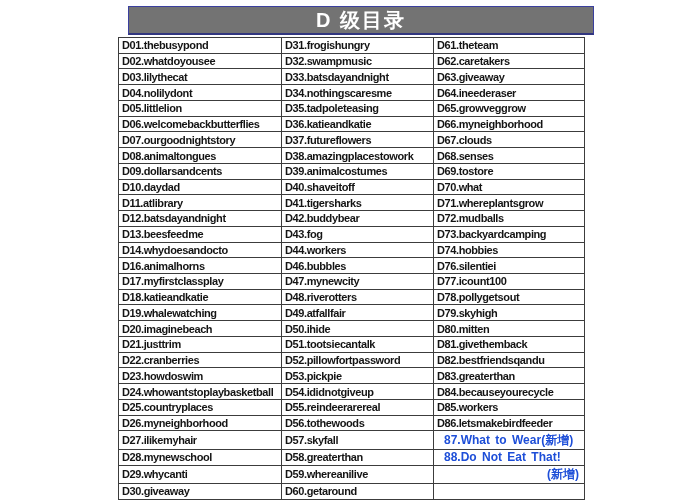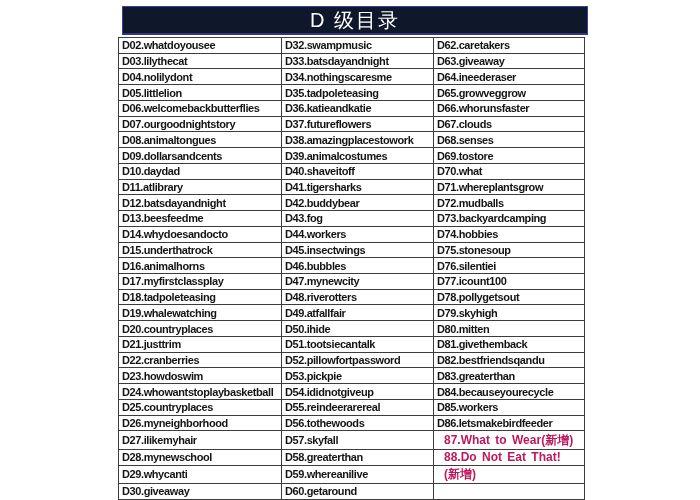--- a/index.html
+++ b/index.html
@@ -6,30 +6,30 @@
   .page {
     position: relative;
     width: 700px;
     height: 500px;
     background: #ffffff;
     overflow: hidden;
     font-family: "Liberation Sans", "DejaVu Sans", sans-serif;
   }
   .title-bar {
     position: absolute;
-    left: 122px;
+    left: 128px;
     top: 6px;
     width: 464px;
     height: 26px;
-    background: #0f172a;
+    background: #737373;
     border: 1px solid #3a3f9e;
     border-bottom: 2px solid #31367f;
     color: #ffffff;
     font-size: 20px;
-    font-weight: normal;
+    font-weight: bold;
     text-align: center;
     line-height: 26px;
     letter-spacing: 2px;
   }
   table.catalog {
     position: absolute;
     left: 118px;
     top: 37px;
     width: 466px;
     height: 463px;
@@ -47,44 +47,50 @@
     color: #141414;
     font-size: 11px;
     font-weight: bold;
     letter-spacing: -0.4px;
     padding: 0 1px 0 3px;
     white-space: nowrap;
     overflow: hidden;
     vertical-align: middle;
   }
   table.catalog td.red {
-    color: #be185d;
+    color: #1d4ed8;
     font-size: 12px;
     letter-spacing: 0;
     word-spacing: 2px;
     padding-left: 10px;
   }
   table.catalog td.right {
+    text-align: right;
     padding-right: 5px;
   }
 </style>
 </head>
 <body>
 
 <div class="page">
   <div class="title-bar">D 级目录</div>
 
   <table class="catalog">
     <colgroup>
       <col class="c1">
         <col class="c2">
         <col class="c3">
     </colgroup>
     <tbody>
         <tr>
+          <td>D01.thebusypond</td>
+          <td>D31.frogishungry</td>
+          <td>D61.theteam</td>
+        </tr>
+        <tr>
           <td>D02.whatdoyousee</td>
           <td>D32.swampmusic</td>
           <td>D62.caretakers</td>
         </tr>
         <tr>
           <td>D03.lilythecat</td>
           <td>D33.batsdayandnight</td>
           <td>D63.giveaway</td>
         </tr>
         <tr>
@@ -93,21 +99,21 @@
           <td>D64.ineederaser</td>
         </tr>
         <tr>
           <td>D05.littlelion</td>
           <td>D35.tadpoleteasing</td>
           <td>D65.growveggrow</td>
         </tr>
         <tr>
           <td>D06.welcomebackbutterflies</td>
           <td>D36.katieandkatie</td>
-          <td>D66.whorunsfaster</td>
+          <td>D66.myneighborhood</td>
         </tr>
         <tr>
           <td>D07.ourgoodnightstory</td>
           <td>D37.futureflowers</td>
           <td>D67.clouds</td>
         </tr>
         <tr>
           <td>D08.animaltongues</td>
           <td>D38.amazingplacestowork</td>
           <td>D68.senses</td>
@@ -136,46 +142,41 @@
           <td>D13.beesfeedme</td>
           <td>D43.fog</td>
           <td>D73.backyardcamping</td>
         </tr>
         <tr>
           <td>D14.whydoesandocto</td>
           <td>D44.workers</td>
           <td>D74.hobbies</td>
         </tr>
         <tr>
-          <td>D15.underthatrock</td>
-          <td>D45.insectwings</td>
-          <td>D75.stonesoup</td>
-        </tr>
-        <tr>
           <td>D16.animalhorns</td>
           <td>D46.bubbles</td>
           <td>D76.silentiei</td>
         </tr>
         <tr>
           <td>D17.myfirstclassplay</td>
           <td>D47.mynewcity</td>
           <td>D77.icount100</td>
         </tr>
         <tr>
-          <td>D18.tadpoleteasing</td>
+          <td>D18.katieandkatie</td>
           <td>D48.riverotters</td>
           <td>D78.pollygetsout</td>
         </tr>
         <tr>
           <td>D19.whalewatching</td>
           <td>D49.atfallfair</td>
           <td>D79.skyhigh</td>
         </tr>
         <tr>
-          <td>D20.countryplaces</td>
+          <td>D20.imaginebeach</td>
           <td>D50.ihide</td>
           <td>D80.mitten</td>
         </tr>
         <tr>
           <td>D21.justtrim</td>
           <td>D51.tootsiecantalk</td>
           <td>D81.givethemback</td>
         </tr>
         <tr>
           <td>D22.cranberries</td>

